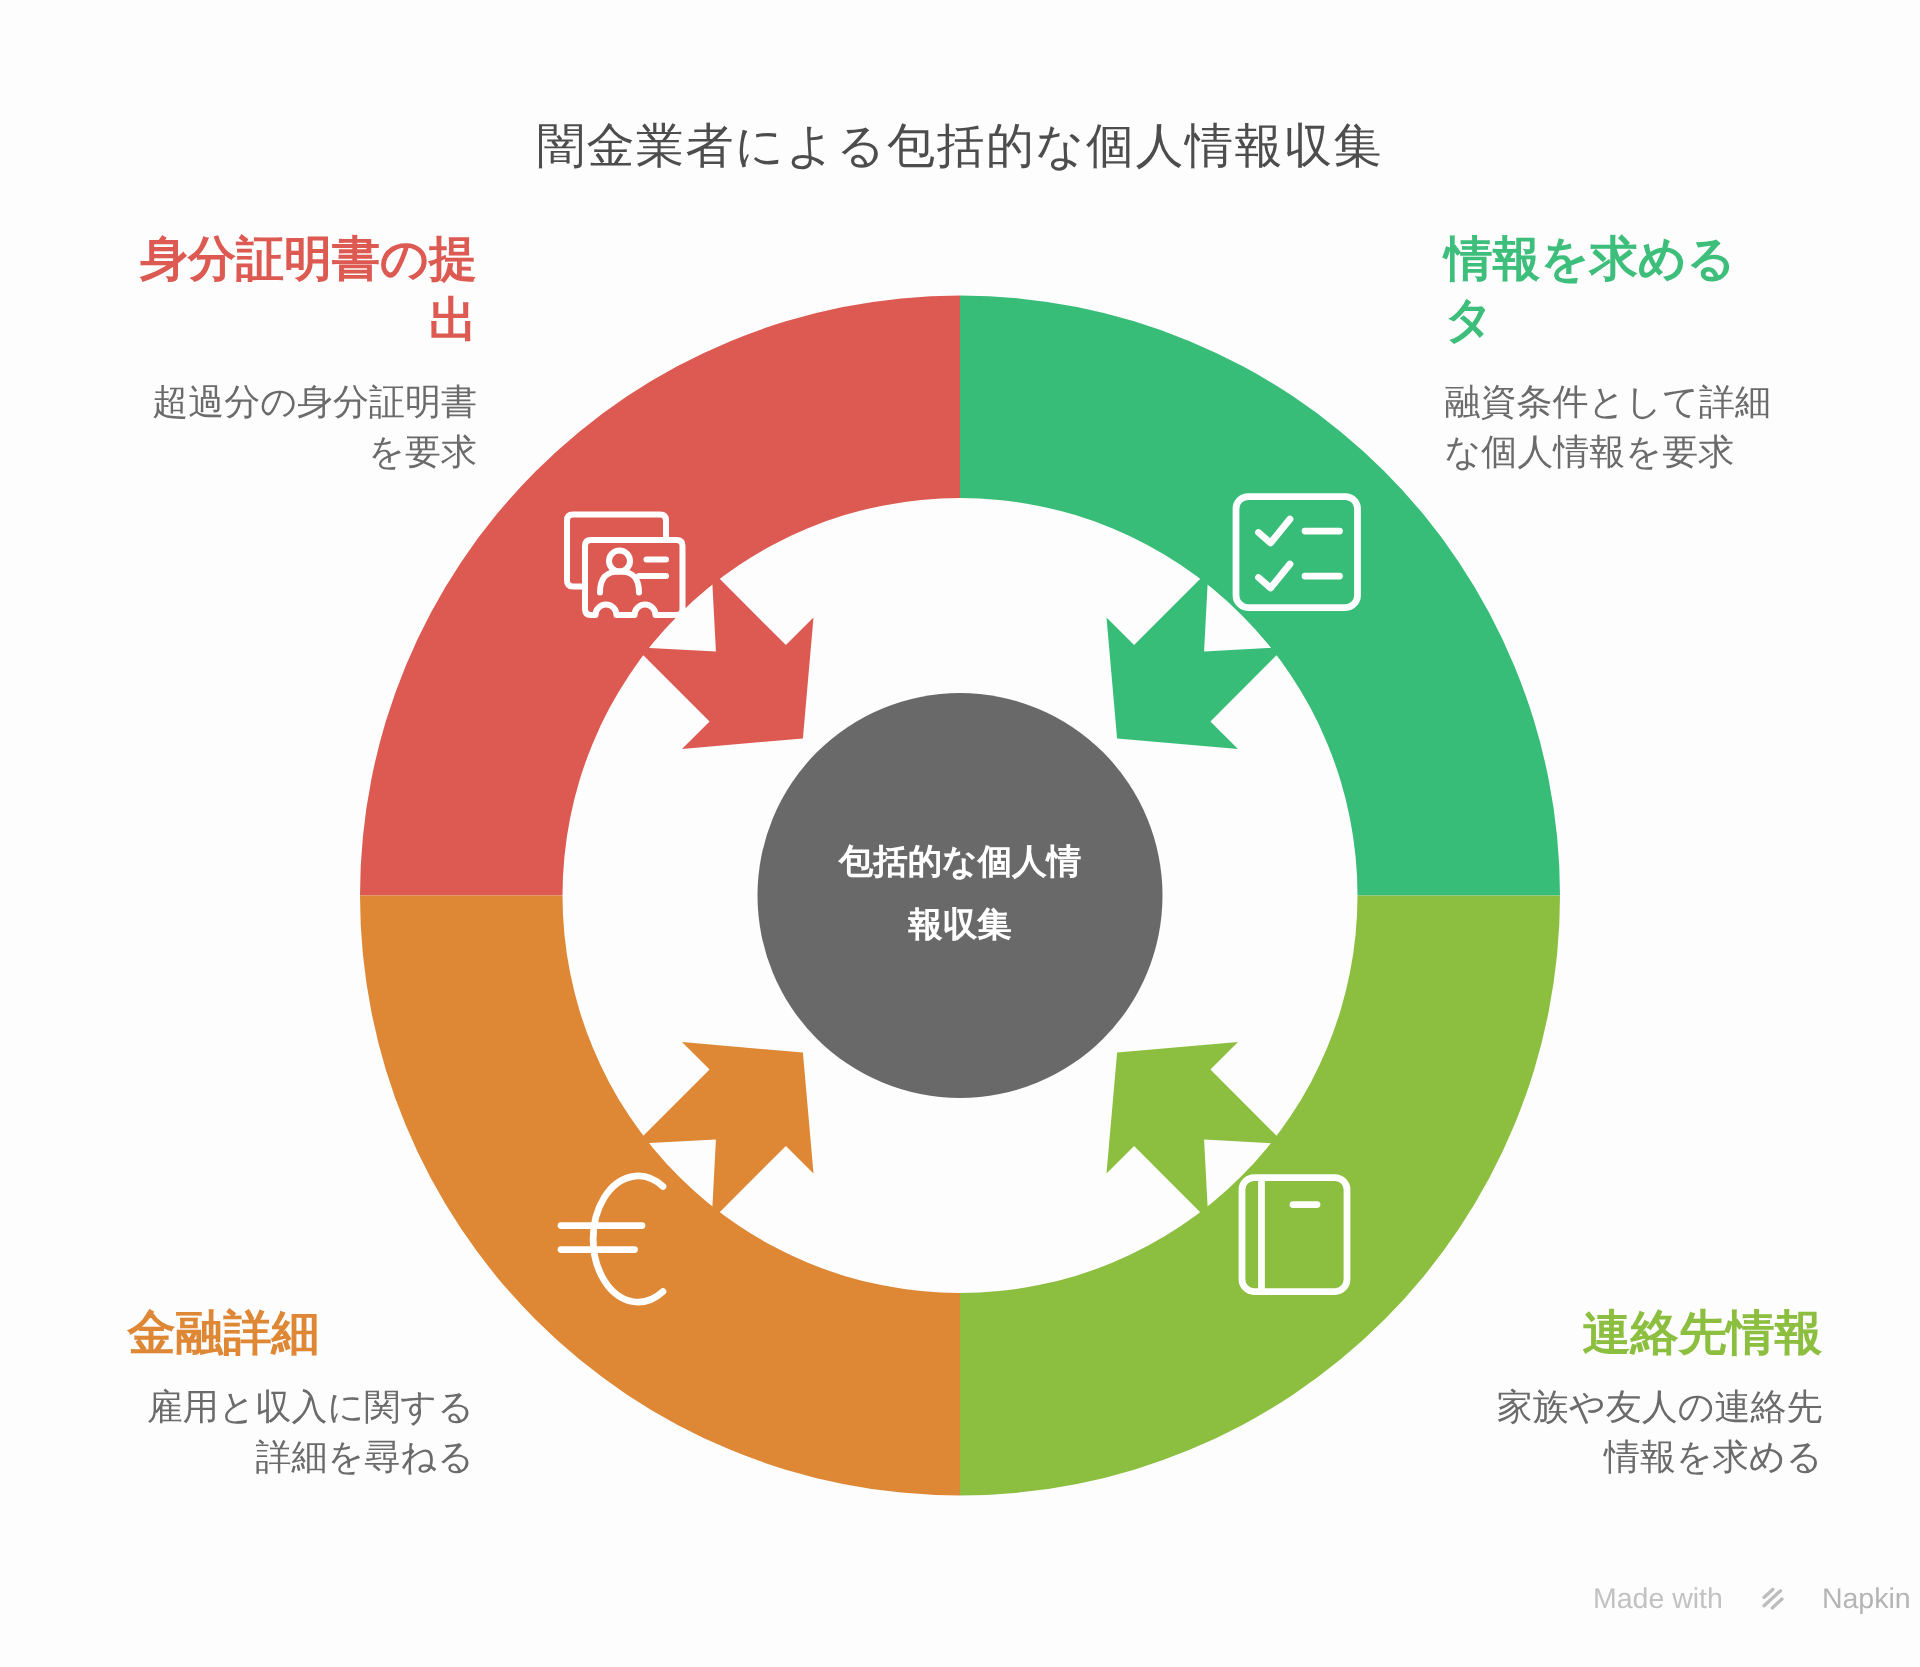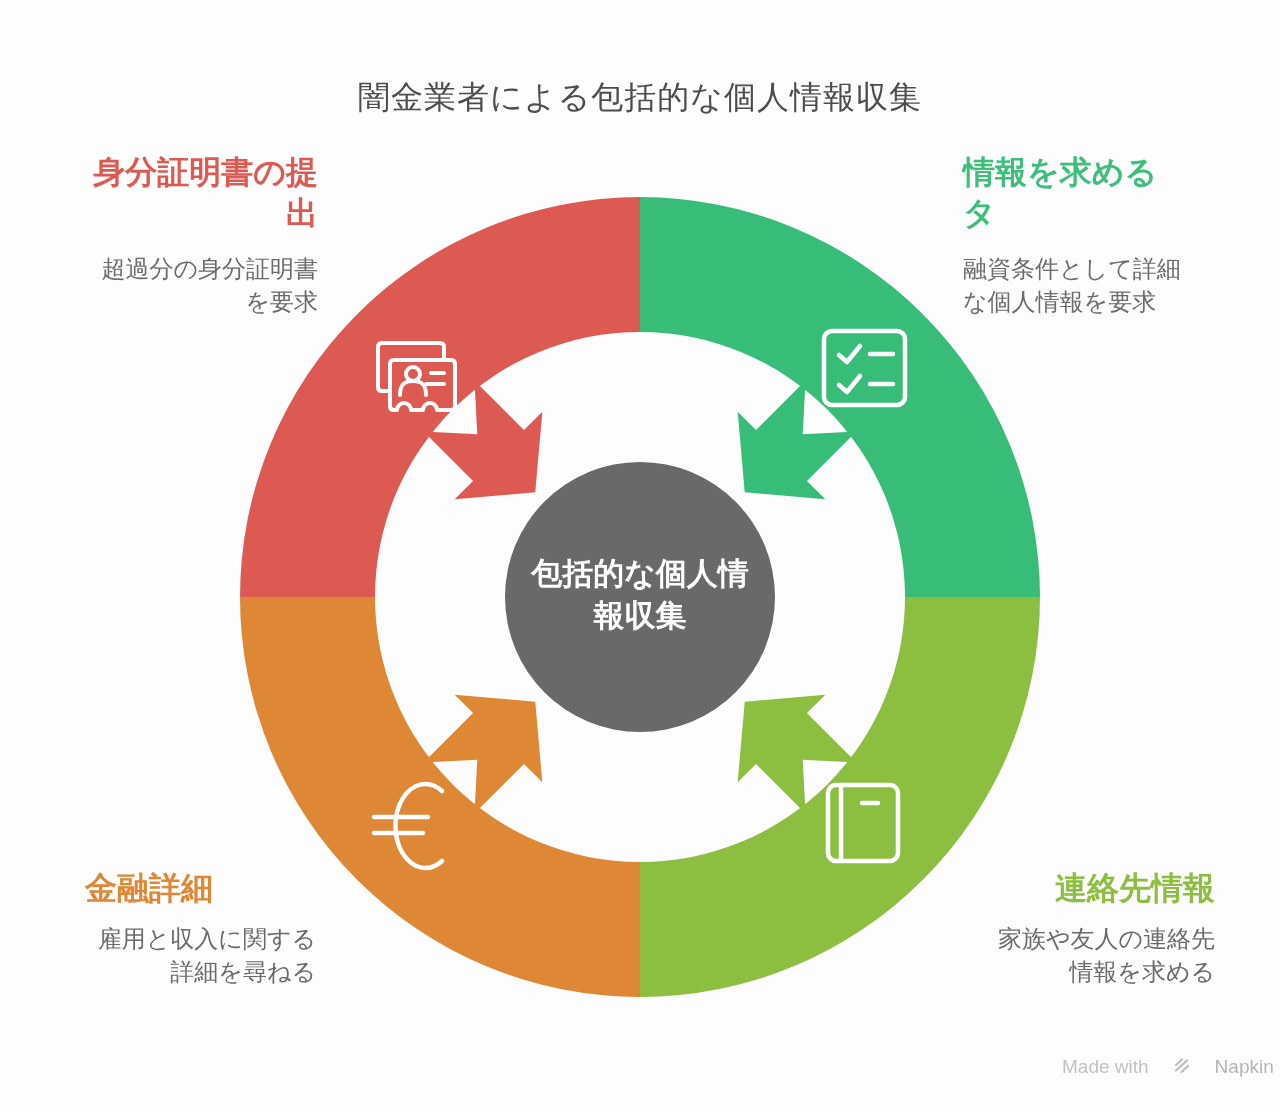--- a/index.html
+++ b/index.html
@@ -16,21 +16,21 @@
   .title {
     position:absolute; left:0; right:0; top:76px;
     text-align:center;
     font-size:32px; font-weight:500; color:#4D4D4D;
     letter-spacing:1px;
   }
   svg.diagram { position:absolute; left:0; top:0; }
   .center-label {
     position:absolute; left:480px; top:553px; width:320px;
     text-align:center;
-    font-size:31px; font-weight:700; color:#FFFFFF;
+    font-size:23px; font-weight:700; color:#FFFFFF;
     line-height:42px;
     white-space:pre-line;
   }
   .tb { position:absolute; }
   .tb .hd {
     font-size:32px; font-weight:700; line-height:41px;
     white-space:pre-line; margin:0;
   }
   .tb .bd {
     font-size:24px; font-weight:400; line-height:33px;

